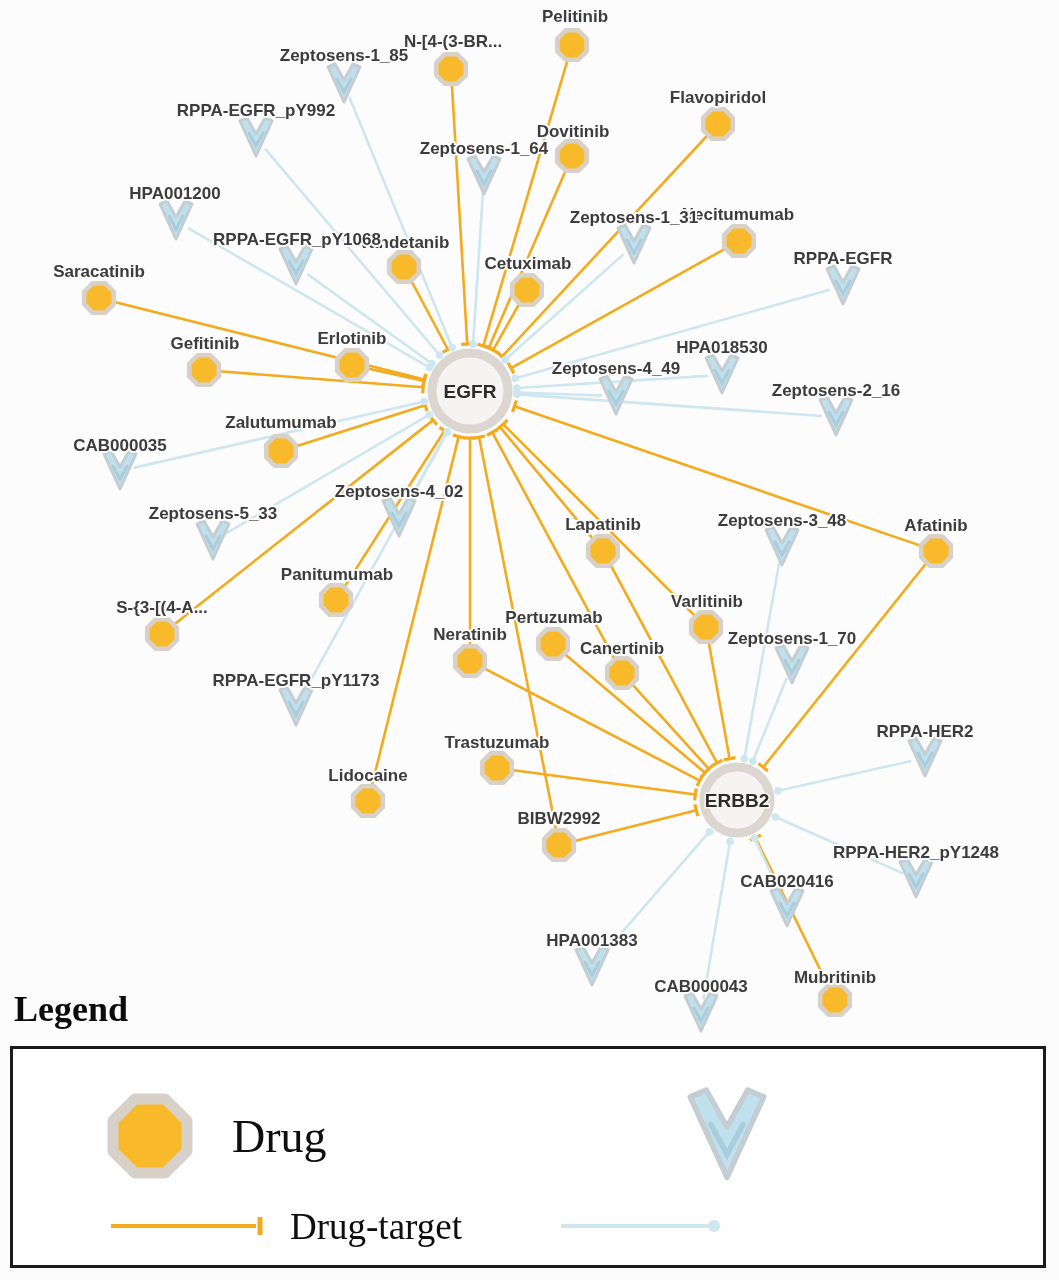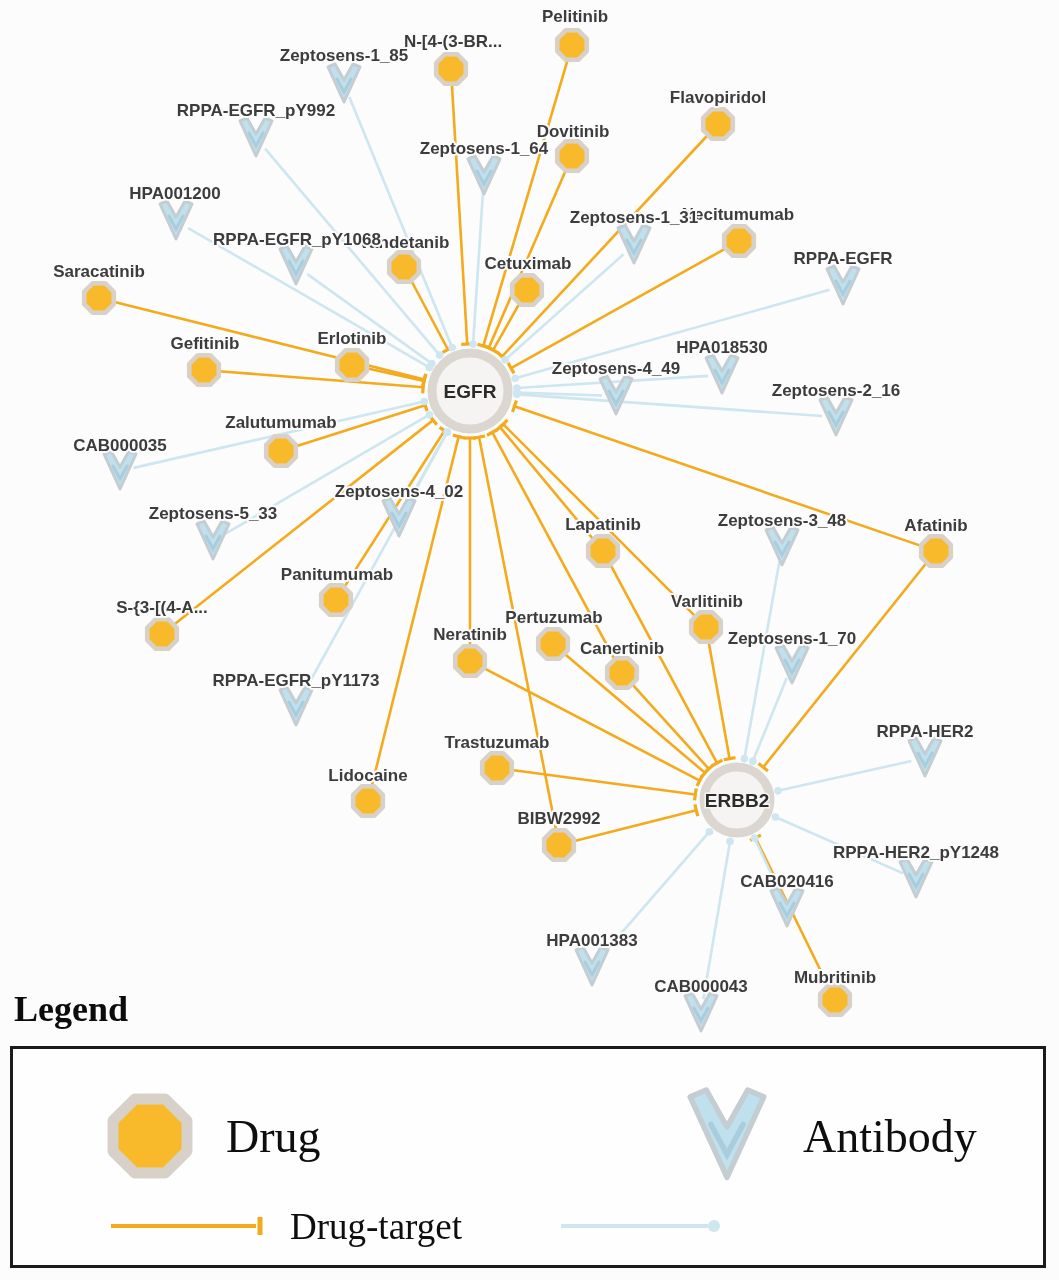--- a/index.html
+++ b/index.html
@@ -7,21 +7,21 @@
   #network{position:absolute;left:0;top:0;}
   .node-label{paint-order:stroke;stroke:#fbfbfb;stroke-width:4px;stroke-linejoin:round;
     fill:#3c3c3c;font-weight:700;font-size:17px;font-family:"Liberation Sans",sans-serif;text-anchor:middle;}
   .gene-label{paint-order:stroke;stroke:#f6f4f2;stroke-width:3px;fill:#2b2b2b;font-weight:700;
     font-size:19px;font-family:"Liberation Sans",sans-serif;text-anchor:middle;}
   .legend-title{position:absolute;left:14px;top:988px;font-family:"Liberation Serif",serif;
     font-weight:bold;font-size:36px;color:#0c0c0c;}
   .legend-box{position:absolute;left:10px;top:1046px;width:1030px;height:216px;
     border:3px solid #1b1b1b;background:#fefefe;}
   .legend-item{position:absolute;display:flex;align-items:center;}
-  .legend-item.row1{top:34px;height:106px;gap:24px;}
+  .legend-item.row1{top:34px;height:106px;gap:30px;}
   .legend-item.row2{top:152px;height:50px;gap:16px;}
   .legend-node-label{font-family:"Liberation Serif",serif;font-size:46px;color:#0e0e0e;}
   .legend-edge-label{font-family:"Liberation Serif",serif;font-size:37px;color:#0e0e0e;}
 </style>
 </head>
 <body>
 
 <div class="stage">
 
   <svg id="network" width="1059" height="1280" viewBox="0 0 1059 1280">
@@ -300,21 +300,20 @@
     </div>
 
 
     <div class="legend-item row1" style="left:662px;">
       <svg width="104" height="104">
         <g transform="translate(52,52) scale(2.3)">
           <path d="M -16,-17 L -9,-20 L 0,-4 L 9,-20 L 16,-17 L 0,18 Z" fill="#bfe0ed" stroke="#c4cdd1" stroke-width="2.4" stroke-linejoin="round"></path>
           <path d="M -7,-5 L 0,8 L 7,-5" fill="none" stroke="#a9cddd" stroke-width="2.4" stroke-linecap="round"></path>
         </g>
       </svg>
-      <span class="legend-node-label">Antibody</span>
     </div>
 
     <div class="legend-item row2" style="left:95px;">
       <svg width="166" height="24">
         <line x1="3" y1="12" x2="148" y2="12" stroke="#f3aa1c" stroke-width="4"></line>
         <line x1="152" y1="3" x2="152" y2="21" stroke="#f3aa1c" stroke-width="5"></line>
       </svg>
       <span class="legend-edge-label">Drug-target</span>
     </div>
 

